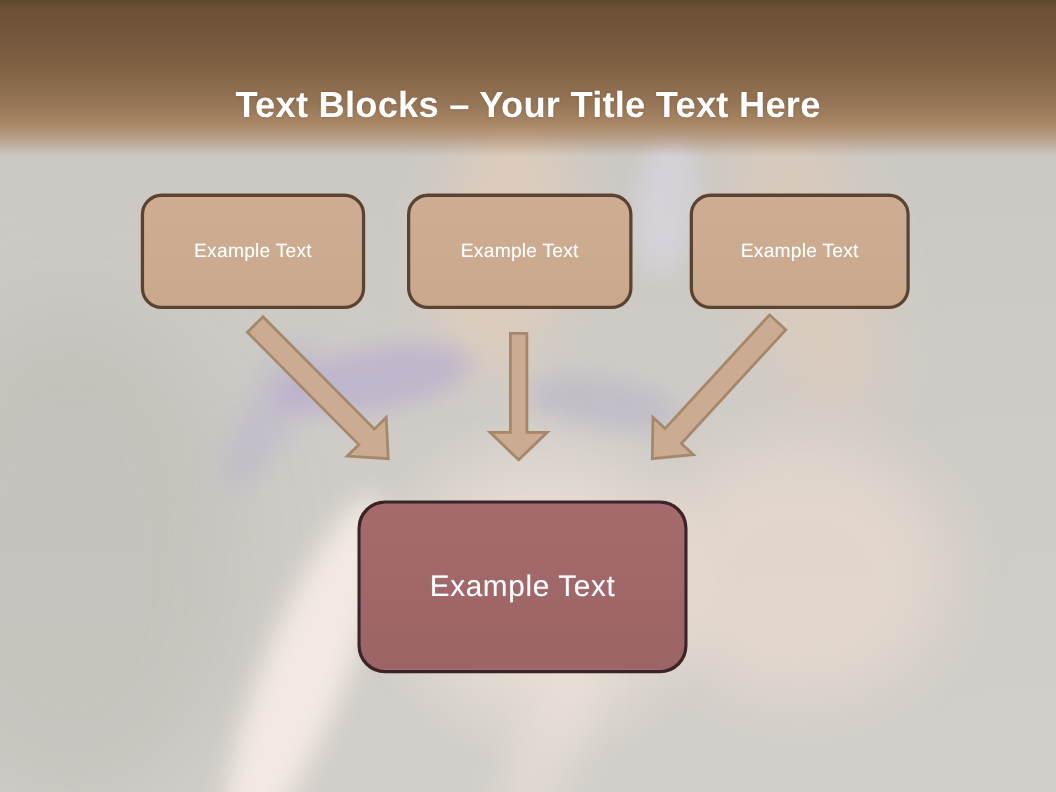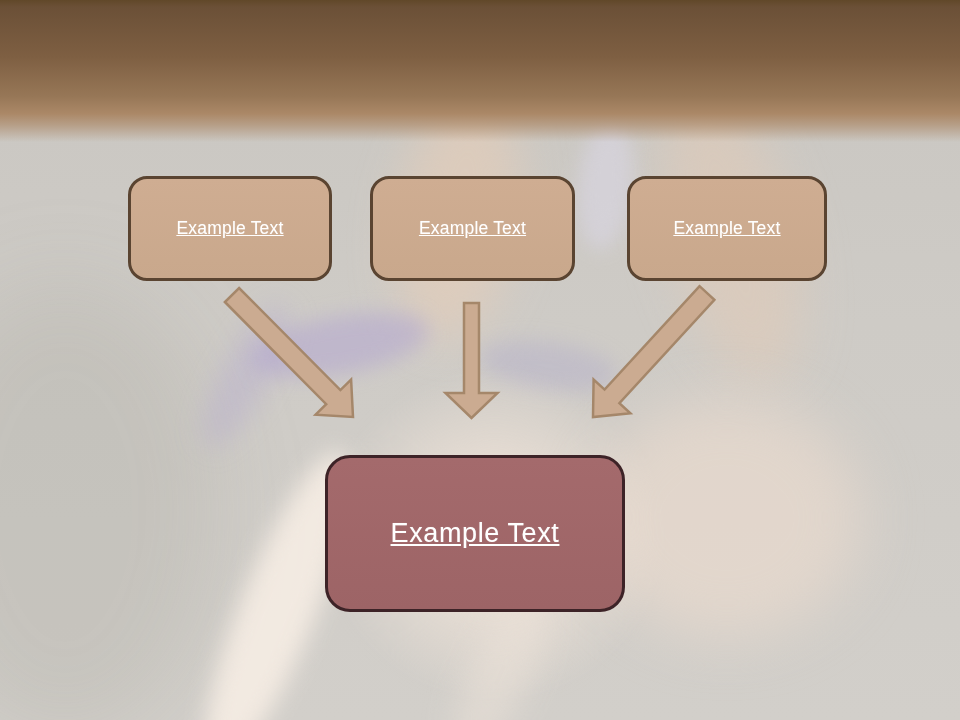--- a/index.html
+++ b/index.html
@@ -44,21 +44,20 @@
     text-shadow:0 0 2px rgba(90,60,35,0.35);
   }
   .title .seg-bold { font-weight:bold; }
 
   
   .block {
     position:absolute; box-sizing:border-box;
     display:flex; align-items:center; justify-content:center;
     color:var(--block_text, #fff); text-align:center;
     border-style:solid;
-    text-decoration:underline;
   }
   .src {
     width:204px; height:105px; border-radius:19px;
     border-width:3px; border-color:var(--box_border, #5a4431);
     background:linear-gradient(180deg, #cfad92, var(--box_fill, #c9a88c));
     font-size:17.5px; letter-spacing:0.2px;
     text-shadow:0 0 1px rgba(255,255,255,0.35);
   }
   .src-1 { left:128px; top:176px; }
   .src-2 { left:370px; top:176px; width:205px; }
@@ -93,20 +92,21 @@
     <div class="ph ph-lips-left"></div>
     <div class="ph ph-lips-right"></div>
     <div class="ph ph-knee"></div>
     <div class="ph ph-knee-right"></div>
     <div class="ph ph-shin"></div>
     <div class="ph ph-shin2"></div>
   </div>
 
   <div class="titlebar"></div>
 
+  <h1 class="title"><span class="seg-bold">Text Blocks –</span> <span>Your Title Text Here</span></h1>
 
   <svg class="arrows" viewBox="0 0 960 720" xmlns="http://www.w3.org/2000/svg">
     <polygon points="224.9,302.0 326.2,404.2 315.6,414.7 353,417 351.1,379.5 340.4,390.1 239.1,288.0"></polygon>
     <polygon points="464,303 464,393 445.5,393 471.5,418 497.5,393 479,393 479,303"></polygon>
     <polygon points="699.6,286.2 604.6,389.6 593.6,379.5 593,417 630.4,413.3 619.4,403.2 714.4,299.8"></polygon>
   </svg>
 
   <div class="block src src-1">
     <span>Example Text</span>
   </div>

